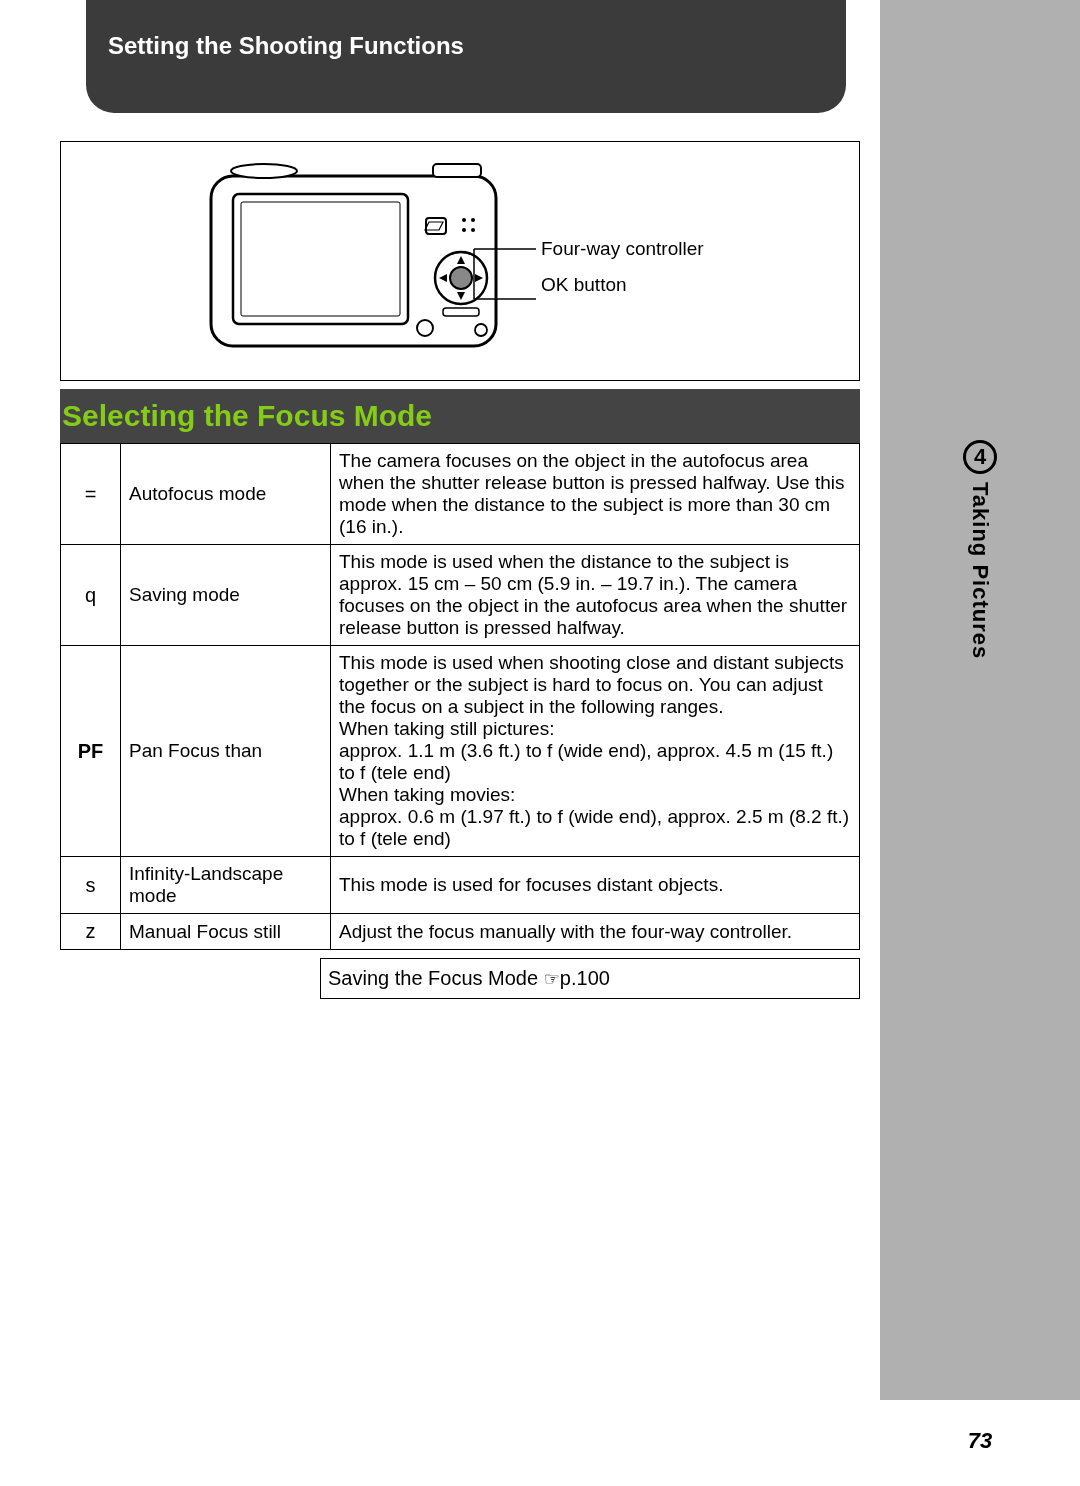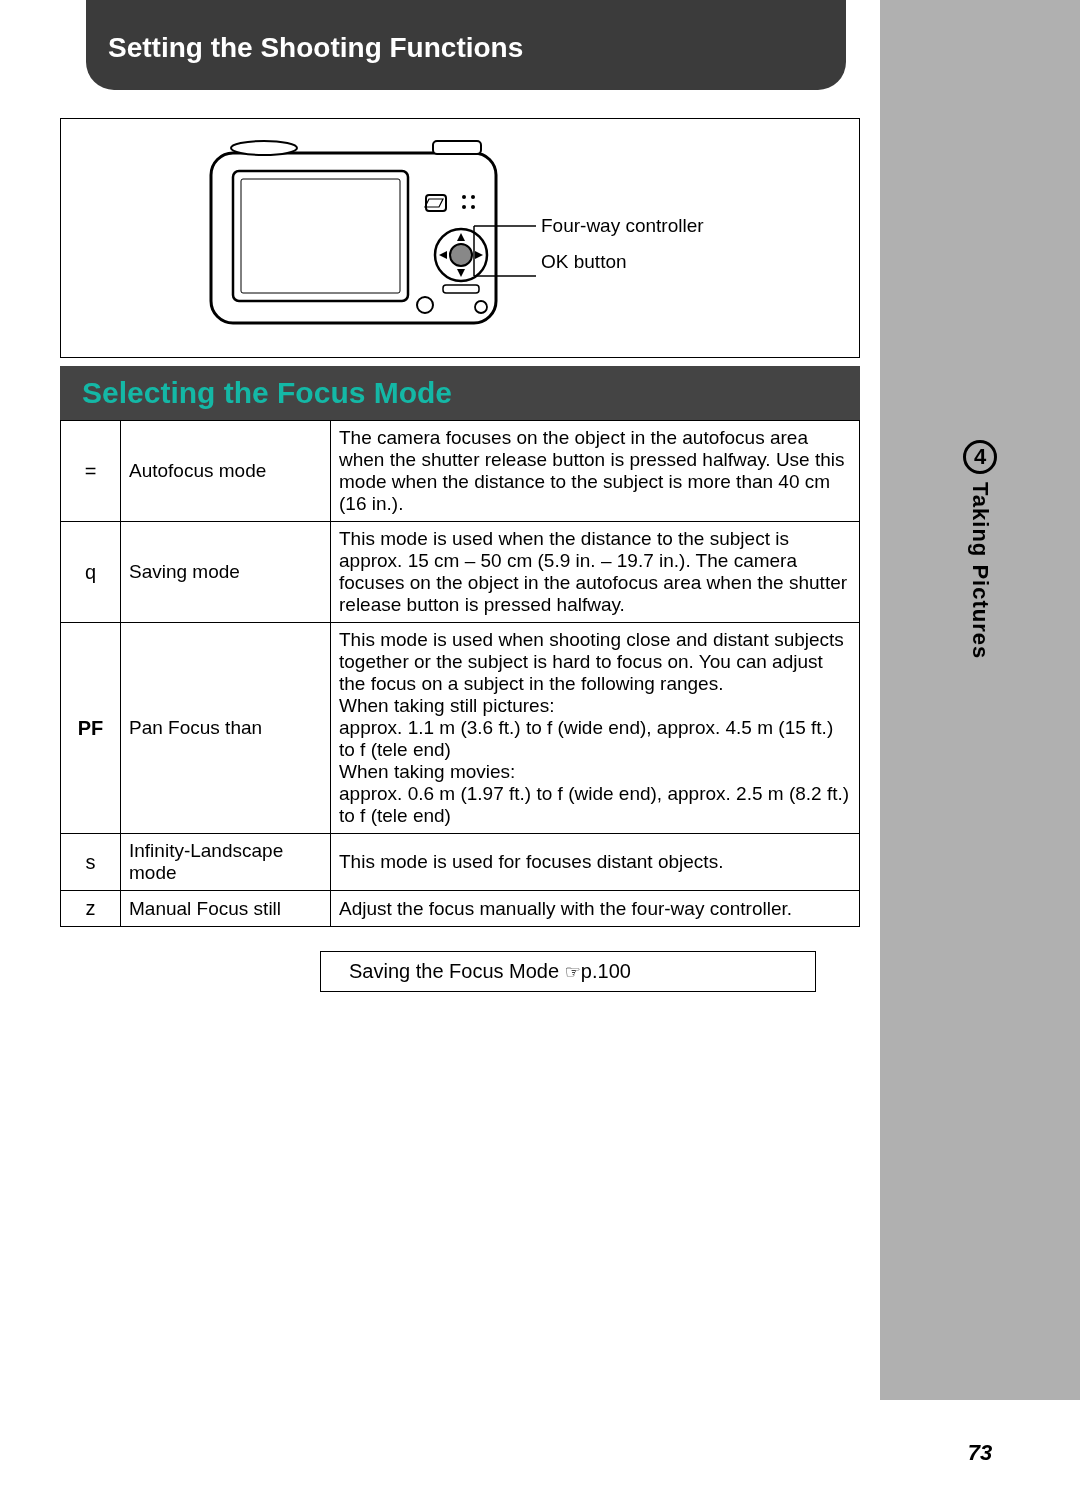--- a/index.html
+++ b/index.html
@@ -26,21 +26,21 @@
   .right-white-box {
     position: absolute;
     top: 1400px;
     right: 0;
     width: 200px;
     height: 86px;
     background: #fff;
     text-align: center;
     font-weight: bold;
     font-size: 22px;
-    padding-top: 40px;
+    padding-top: 28px;
     font-style: italic;
   }
   .chapter-tab {
     position: absolute;
     top: 440px;
     left: 880px;
     width: 200px;
   }
   .chapter-num {
     width: 34px;
@@ -62,44 +62,44 @@
     text-align: left;
     line-height: 34px;
     display: block;
     width: 34px;
     letter-spacing: 1px;
   }
   .title-tab {
     background: #3b3b3b;
     color: #fff;
     font-weight: bold;
-    font-size: 28px;
-    padding: 32px 22px 26px;
+    font-size: 24px;
+    padding: 32px 22px 53px;
     border-radius: 0 0 28px 28px;
     width: 760px;
     margin-left: 26px;
     margin-bottom: 28px;
   }
   .diagram-box {
     border: 1.5px solid #000;
     width: 800px;
     height: 240px;
     position: relative;
     margin-bottom: 8px;
   }
   .camera-svg { position: absolute; left: 140px; top: 16px; }
   .callout { position: absolute; font-size: 19px; color:#000; }
   .callout-line { stroke: #000; stroke-width: 1.5; }
 
   .section-bar {
     background: #444;
-    color: #14b8a6;
+    color: #84cc16;
     font-weight: bold;
     font-size: 30px;
-    padding: 10px 22px;
+    padding: 10px 2px;
     width: 800px;
   }
   .subheading {
     font-weight: bold;
     font-size: 23px;
     margin: 14px 0 8px 6px;
   }
   table.modes {
     border-collapse: collapse;
     width: 800px;
@@ -115,24 +115,24 @@
     width: 60px;
     text-align: center;
     font-size: 20px;
   }
   table.modes td.name {
     width: 210px;
   }
   .pf-bold { font-weight: bold; }
   .ref-box {
     border: 1.5px solid #000;
-    width: 496px;
+    width: 540px;
     margin-left: 260px;
-    margin-top: 24px;
-    padding: 8px 28px;
+    margin-top: 8px;
+    padding: 8px 7px;
     font-size: 20px;
   }
   .ref-icon { font-size: 18px; }
 </style>
 </head>
 <body>
 
 <div class="right-gray-strip"></div>
 
 <div class="chapter-tab">
@@ -177,21 +177,21 @@
   </div>
 
   <div class="section-bar">Selecting the Focus Mode</div>
 
 
   <table class="modes">
     <tbody>
         <tr>
       <td class="sym">=</td>
       <td class="name">Autofocus mode</td>
-      <td>The camera focuses on the object in the autofocus area when the shutter release button is pressed halfway. Use this mode when the distance to the subject is more than 40 cm (16 in.).</td>
+      <td>The camera focuses on the object in the autofocus area when the shutter release button is pressed halfway. Use this mode when the distance to the subject is more than 30 cm (16 in.).</td>
     </tr>
     <tr>
       <td class="sym">q</td>
       <td class="name">Saving mode</td>
       <td>This mode is used when the distance to the subject is approx. 15 cm – 50 cm (5.9 in. – 19.7 in.). The camera focuses on the object in the autofocus area when the shutter release button is pressed halfway.</td>
     </tr>
     <tr>
       <td class="sym pf-bold">PF</td>
       <td class="name">Pan Focus than</td>
       <td style="white-space:pre-line">This mode is used when shooting close and distant subjects together or the subject is hard to focus on. You can adjust the focus on a subject in the following ranges.

